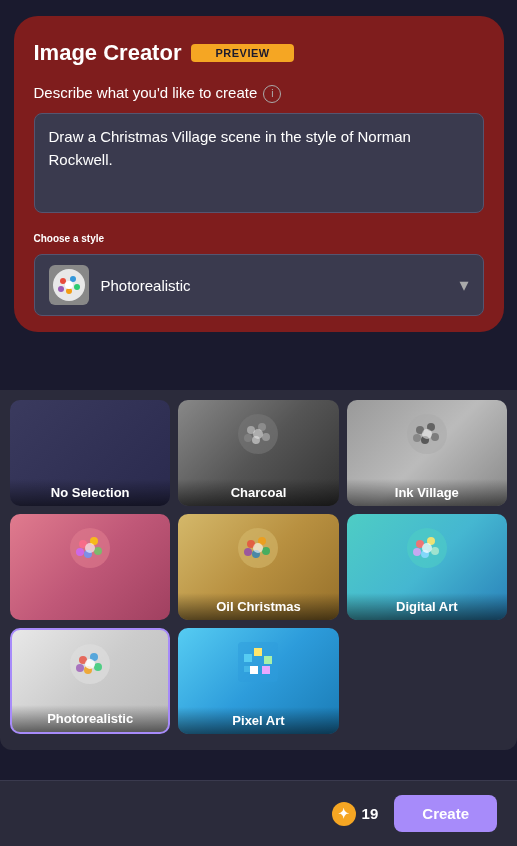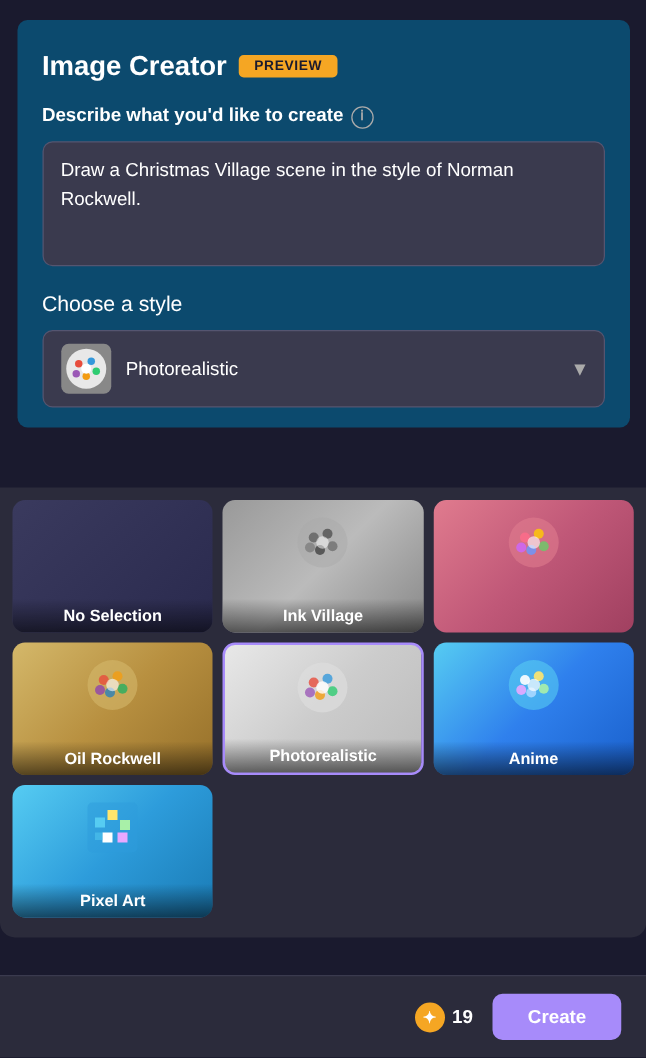--- a/index.html
+++ b/index.html
@@ -6,22 +6,22 @@
     body {
       width: 517px;
       height: 846px;
       background: #1a1a2e;
       font-family: 'Segoe UI', Arial, sans-serif;
       overflow: hidden;
       position: relative;
     }
 
     .main-panel {
-      background: #0c4a6e;
-      border-radius: 8px;
+      background: #7f1d1d;
+      border-radius: 24px;
       margin: 16px auto;
       padding: 24px 20px 16px 20px;
       width: 490px;
       position: relative;
       z-index: 1;
     }
 
     .header-row {
       display: flex;
       align-items: center;
@@ -33,31 +33,31 @@
       font-size: 22px;
       font-weight: 700;
       color: #ffffff;
     }
 
     .preview-badge {
       background: #f5a623;
       color: #1a1a2e;
       font-size: 11px;
       font-weight: 700;
-      padding: 3px 12px;
+      padding: 3px 24px;
       border-radius: 4px;
       letter-spacing: 0.5px;
     }
 
     .describe-label {
       display: flex;
       align-items: center;
       gap: 6px;
       font-size: 15px;
-      font-weight: 700;
+      font-weight: 400;
       color: #ffffff;
       margin-bottom: 10px;
       line-height: 1.4;
     }
 
     .info-icon {
       width: 18px;
       height: 18px;
       border-radius: 50%;
       border: 1.5px solid #aaa;
@@ -79,22 +79,22 @@
       color: #ffffff;
       font-size: 15px;
       line-height: 1.5;
       resize: none;
       outline: none;
       min-height: 100px;
       font-family: inherit;
     }
 
     .style-label {
-      font-size: 17px;
-      font-weight: 400;
+      font-size: 10px;
+      font-weight: 700;
       color: #ffffff;
       margin: 16px 0 10px 0;
     }
 
     .style-dropdown {
       width: 100%;
       background: #3a3a4e;
       border: 1.5px solid #555570;
       border-radius: 8px;
       padding: 10px 14px;
@@ -287,20 +287,32 @@
   </div>
 </div>
 
 <div class="dropdown-overlay">
   <div class="style-grid">
 
     <div class="style-item bg-no-selection">
       <span class="style-item-label">No Selection</span>
     </div>
 
+    <div class="style-item bg-charcoal">
+      <svg style="position:absolute;top:10px;left:50%;transform:translateX(-50%)" width="48" height="48" viewBox="0 0 48 48" xmlns="http://www.w3.org/2000/svg">
+        <circle cx="24" cy="24" r="20" fill="#777" opacity="0.6"></circle>
+        <circle cx="17" cy="20" r="4" fill="#bbb" opacity="0.7"></circle>
+        <circle cx="28" cy="17" r="4" fill="#999" opacity="0.7"></circle>
+        <circle cx="32" cy="27" r="4" fill="#aaa" opacity="0.7"></circle>
+        <circle cx="22" cy="30" r="4" fill="#ccc" opacity="0.7"></circle>
+        <circle cx="14" cy="28" r="4" fill="#888" opacity="0.7"></circle>
+        <circle cx="24" cy="24" r="5" fill="#eee" opacity="0.5"></circle>
+      </svg>
+      <span class="style-item-label">Charcoal</span>
+    </div>
 
     <div class="style-item bg-ink-sketch">
       <svg style="position:absolute;top:10px;left:50%;transform:translateX(-50%)" width="48" height="48" viewBox="0 0 48 48" xmlns="http://www.w3.org/2000/svg">
         <circle cx="24" cy="24" r="20" fill="#aaa" opacity="0.5"></circle>
         <circle cx="17" cy="20" r="4" fill="#555" opacity="0.7"></circle>
         <circle cx="28" cy="17" r="4" fill="#444" opacity="0.7"></circle>
         <circle cx="32" cy="27" r="4" fill="#666" opacity="0.7"></circle>
         <circle cx="22" cy="30" r="4" fill="#333" opacity="0.7"></circle>
         <circle cx="14" cy="28" r="4" fill="#777" opacity="0.7"></circle>
         <circle cx="24" cy="24" r="5" fill="#fff" opacity="0.5"></circle>
@@ -323,49 +335,49 @@
     <div class="style-item bg-oil-painting">
       <svg style="position:absolute;top:10px;left:50%;transform:translateX(-50%)" width="48" height="48" viewBox="0 0 48 48" xmlns="http://www.w3.org/2000/svg">
         <circle cx="24" cy="24" r="20" fill="#d4b86a" opacity="0.6"></circle>
         <circle cx="17" cy="20" r="4" fill="#e74c3c" opacity="0.8"></circle>
         <circle cx="28" cy="17" r="4" fill="#f39c12" opacity="0.8"></circle>
         <circle cx="32" cy="27" r="4" fill="#27ae60" opacity="0.8"></circle>
         <circle cx="22" cy="30" r="4" fill="#2980b9" opacity="0.8"></circle>
         <circle cx="14" cy="28" r="4" fill="#8e44ad" opacity="0.8"></circle>
         <circle cx="24" cy="24" r="5" fill="#fff" opacity="0.6"></circle>
       </svg>
-      <span class="style-item-label">Oil Rockwell</span>
-    </div>
-
+      <span class="style-item-label">Oil Christmas</span>
+    </div>
+
+    <div class="style-item bg-digital-art">
+      <svg style="position:absolute;top:10px;left:50%;transform:translateX(-50%)" width="48" height="48" viewBox="0 0 48 48" xmlns="http://www.w3.org/2000/svg">
+        <circle cx="24" cy="24" r="20" fill="#4ecdc4" opacity="0.6"></circle>
+        <circle cx="17" cy="20" r="4" fill="#ff6b6b" opacity="0.9"></circle>
+        <circle cx="28" cy="17" r="4" fill="#ffe66d" opacity="0.9"></circle>
+        <circle cx="32" cy="27" r="4" fill="#a8e6cf" opacity="0.9"></circle>
+        <circle cx="22" cy="30" r="4" fill="#88d8ff" opacity="0.9"></circle>
+        <circle cx="14" cy="28" r="4" fill="#d4a5f5" opacity="0.9"></circle>
+        <circle cx="24" cy="24" r="5" fill="#fff" opacity="0.7"></circle>
+      </svg>
+      <span class="style-item-label">Digital Art</span>
+    </div>
 
     <div class="style-item bg-photorealistic selected">
       <svg style="position:absolute;top:10px;left:50%;transform:translateX(-50%)" width="48" height="48" viewBox="0 0 48 48" xmlns="http://www.w3.org/2000/svg">
         <circle cx="24" cy="24" r="20" fill="#ddd" opacity="0.7"></circle>
         <circle cx="17" cy="20" r="4" fill="#e74c3c" opacity="0.8"></circle>
         <circle cx="28" cy="17" r="4" fill="#3498db" opacity="0.8"></circle>
         <circle cx="32" cy="27" r="4" fill="#2ecc71" opacity="0.8"></circle>
         <circle cx="22" cy="30" r="4" fill="#f39c12" opacity="0.8"></circle>
         <circle cx="14" cy="28" r="4" fill="#9b59b6" opacity="0.8"></circle>
         <circle cx="24" cy="24" r="5" fill="#fff" opacity="0.8"></circle>
       </svg>
       <span class="style-item-label">Photorealistic</span>
     </div>
 
-    <div class="style-item bg-anime">
-      <svg style="position:absolute;top:10px;left:50%;transform:translateX(-50%)" width="48" height="48" viewBox="0 0 48 48" xmlns="http://www.w3.org/2000/svg">
-        <circle cx="24" cy="24" r="20" fill="#56ccf2" opacity="0.6"></circle>
-        <circle cx="17" cy="20" r="4" fill="#fff" opacity="0.9"></circle>
-        <circle cx="28" cy="17" r="4" fill="#ffe66d" opacity="0.9"></circle>
-        <circle cx="32" cy="27" r="4" fill="#a8f0a8" opacity="0.9"></circle>
-        <circle cx="22" cy="30" r="4" fill="#a8d8ff" opacity="0.9"></circle>
-        <circle cx="14" cy="28" r="4" fill="#e8a8ff" opacity="0.9"></circle>
-        <circle cx="24" cy="24" r="5" fill="#fff" opacity="0.7"></circle>
-      </svg>
-      <span class="style-item-label">Anime</span>
-    </div>
 
     <div class="style-item bg-pixel-art">
       <svg style="position:absolute;top:10px;left:50%;transform:translateX(-50%)" width="48" height="48" viewBox="0 0 48 48" xmlns="http://www.w3.org/2000/svg">
         <rect x="4" y="4" width="40" height="40" fill="#2d9cdb" opacity="0.5" rx="4"></rect>
         <rect x="10" y="16" width="8" height="8" fill="#56ccf2"></rect>
         <rect x="20" y="10" width="8" height="8" fill="#ffe66d"></rect>
         <rect x="30" y="18" width="8" height="8" fill="#a8f0a8"></rect>
         <rect x="16" y="28" width="8" height="8" fill="#fff"></rect>
         <rect x="28" y="28" width="8" height="8" fill="#e8a8ff"></rect>
         <rect x="10" y="28" width="6" height="6" fill="#56ccf2" opacity="0.5"></rect>

